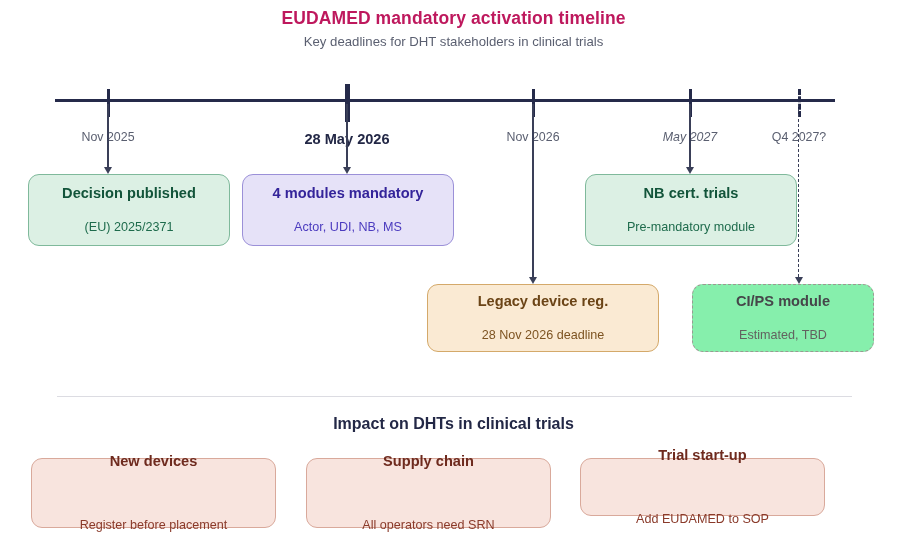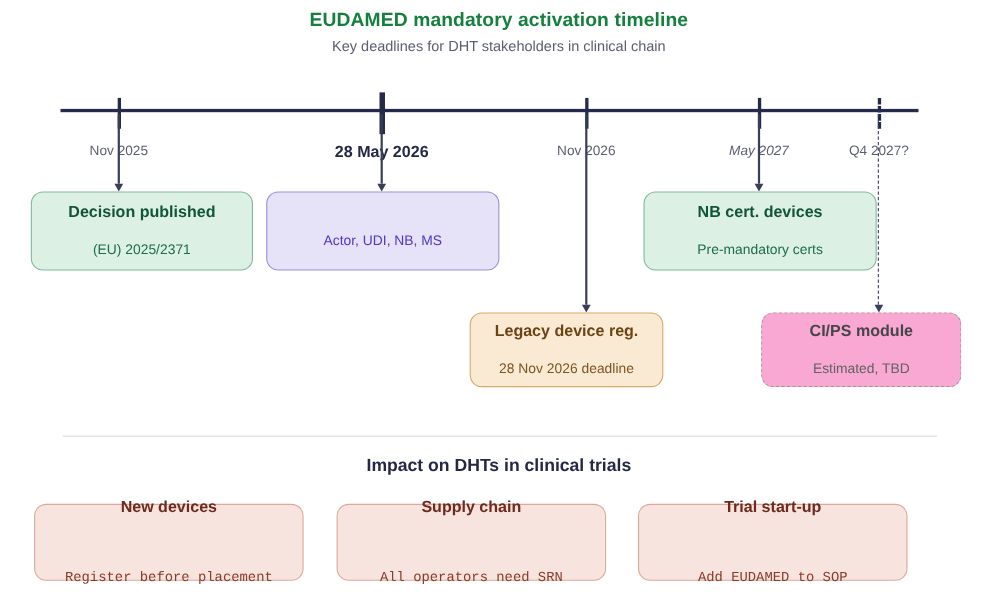--- a/index.html
+++ b/index.html
@@ -24,21 +24,21 @@
 
   
   .title {
     position: absolute;
     left: 0;
     top: 8px;
     width: 907px;
     text-align: center;
     font-size: 17.5px;
     font-weight: bold;
-    color: #15803d;
+    color: #be185d;
     letter-spacing: 0.1px;
   }
   .subtitle {
     position: absolute;
     left: 0;
     top: 34px;
     width: 907px;
     text-align: center;
     font-size: 13.2px;
     color: #5a5f70;
@@ -127,27 +127,27 @@
   .card.green .card-sub   { color: #1e6b4c; }
 
   .card.purple { background: #e6e2f8; border-color: #9b90d8; }
   .card.purple .card-title { color: #34249a; }
   .card.purple .card-sub   { color: #4b3bbf; }
 
   .card.orange { background: #faead3; border-color: #d4a96a; }
   .card.orange .card-title { color: #6b4416; }
   .card.orange .card-sub   { color: #7d5422; text-align: right; }
 
-  .card.gray   { background: #f9a8d4; border: 1.8px dashed #9a9a92; }
+  .card.gray   { background: #86efac; border: 1.8px dashed #9a9a92; }
   .card.gray .card-title { color: #46464a; }
   .card.gray .card-sub   { color: #62625f; }
 
   .card.pink   { background: #f8e4de; border-color: #d9a99b; gap: 30px; }
   .card.pink .card-title { color: #6e2a1e; }
-  .card.pink .card-sub   { color: #8a3a2a; font-family: Liberation Mono, monospace; }
+  .card.pink .card-sub   { color: #8a3a2a; }
 
   
   .divider {
     position: absolute;
     left: 57px;
     top: 396px;
     width: 795px;
     height: 1px;
     background: #dcdce2;
   }
@@ -162,21 +162,21 @@
     color: #232846;
   }
 </style>
 </head>
 <body>
 
 <div id="stage">
 
   <div class="title">EUDAMED mandatory activation timeline</div>
 
-  <div class="subtitle">Key deadlines for DHT stakeholders in clinical chain</div>
+  <div class="subtitle">Key deadlines for DHT stakeholders in clinical trials</div>
 
   <div class="axis"></div>
 
   <div id="ticks-layer">
       <div class="tick" style="left: 106.5px; top: 89px; height: 28px;"></div>
       <div class="tick-label" style="left: 108px; top: 130px;">Nov 2025</div>
       <div class="tick major" style="left: 344.5px; top: 84px; height: 38px;"></div>
       <div class="tick-label major" style="left: 347px; top: 131px;">28 May 2026</div>
       <div class="tick" style="left: 531.5px; top: 89px; height: 28px;"></div>
       <div class="tick-label" style="left: 533px; top: 130px;">Nov 2026</div>
@@ -198,27 +198,28 @@
       <div class="conn-dashed" style="left: 798.1px; top: 104px; height: 173px;"></div>
       <div class="arrowhead" style="left: 799px; top: 277px;"></div>
     </div>
 
   <div id="milestones-layer">
       <div class="card green" style="left: 28px; top: 174px; width: 202px; height: 72px; text-align: right;">
         <div class="card-title">Decision published</div>
         <div class="card-sub">(EU) 2025/2371</div>
       </div>
       <div class="card purple" style="left: 242px; top: 174px; width: 212px; height: 72px;">
+        <div class="card-title">4 modules mandatory</div>
         <div class="card-sub">Actor, UDI, NB, MS</div>
       </div>
       <div class="card green" style="left: 585px; top: 174px; width: 212px; height: 72px;">
-        <div class="card-title">NB cert. devices</div>
-        <div class="card-sub">Pre-mandatory certs</div>
-      </div>
-      <div class="card orange" style="left: 427px; top: 284px; width: 176px; height: 68px;">
+        <div class="card-title">NB cert. trials</div>
+        <div class="card-sub">Pre-mandatory module</div>
+      </div>
+      <div class="card orange" style="left: 427px; top: 284px; width: 232px; height: 68px;">
         <div class="card-title">Legacy device reg.</div>
         <div class="card-sub">28 Nov 2026 deadline</div>
       </div>
       <div class="card gray" style="left: 692px; top: 284px; width: 182px; height: 68px;">
         <div class="card-title">CI/PS module</div>
         <div class="card-sub">Estimated, TBD</div>
       </div>
     </div>
 
   <div class="divider"></div>
@@ -227,19 +228,19 @@
 
   <div id="impact-layer">
       <div class="card pink" style="left: 31px; top: 458px; width: 245px; height: 70px;">
         <div class="card-title">New devices</div>
         <div class="card-sub">Register before placement</div>
       </div>
       <div class="card pink" style="left: 306px; top: 458px; width: 245px; height: 70px;">
         <div class="card-title">Supply chain</div>
         <div class="card-sub">All operators need SRN</div>
       </div>
-      <div class="card pink" style="left: 580px; top: 458px; width: 245px; height: 70px;">
+      <div class="card pink" style="left: 580px; top: 458px; width: 245px; height: 58px;">
         <div class="card-title">Trial start-up</div>
         <div class="card-sub">Add EUDAMED to SOP</div>
       </div>
     </div>
 
 </div>
 
 </body></html>

